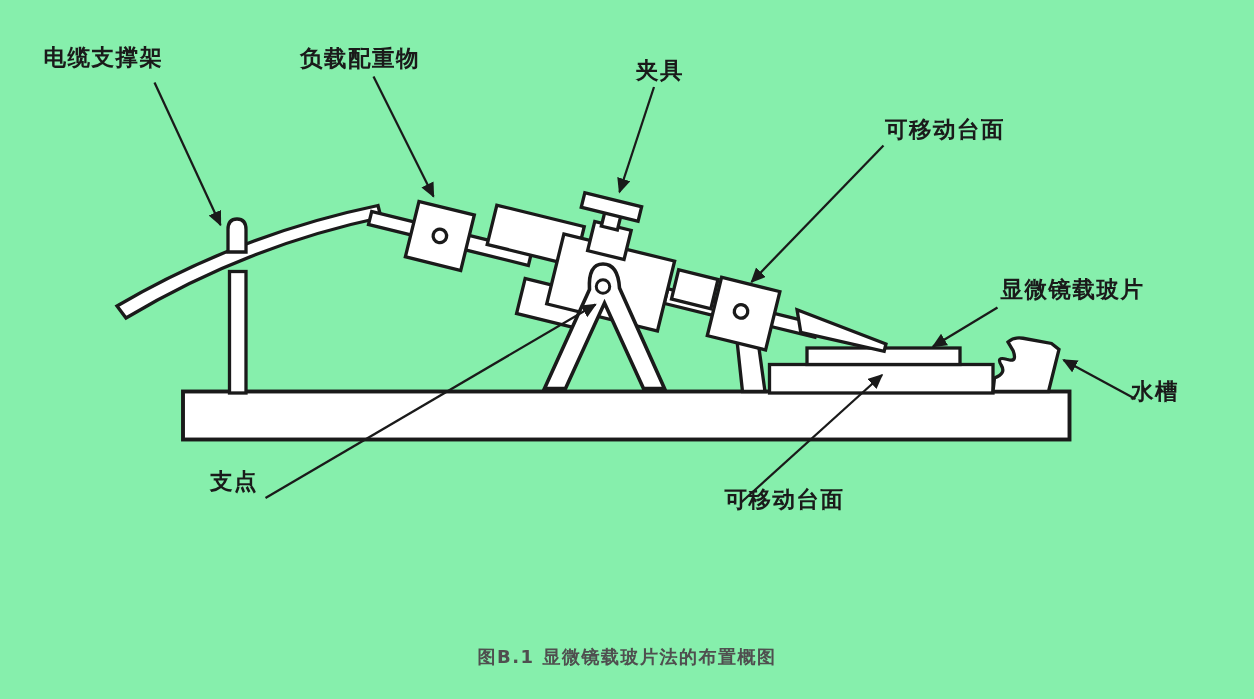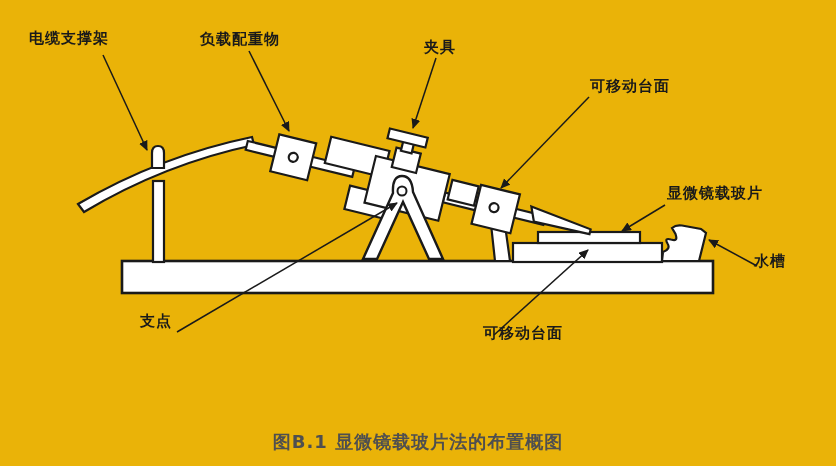--- a/index.html
+++ b/index.html
@@ -1,36 +1,36 @@
 <!DOCTYPE html>
 <html><head>
 <meta charset="utf-8">
 <style>
   html,body{margin:0;padding:0;background:#ffffff;}
   .page{
     position:relative;
     width:836px;height:466px;
-    background:#eab308;
+    background:#86efac;
     font-family:"DejaVu Sans","Liberation Sans",sans-serif;
     overflow:hidden;
   }
   svg{position:absolute;left:0;top:0;}
   .lbl{
     position:absolute;
     font-size:15px;
     font-weight:700;
     letter-spacing:1px;
     color:#1a1a1a;
     white-space:nowrap;
   }
   .caption{
     position:absolute;
     left:0;top:430px;width:836px;
     text-align:center;
-    font-size:18px;
+    font-size:12px;
     font-weight:600;
     letter-spacing:1px;
     color:#4f4f4f;
   }
 </style>
 </head>
 <body>
 
 <div class="page">
 

